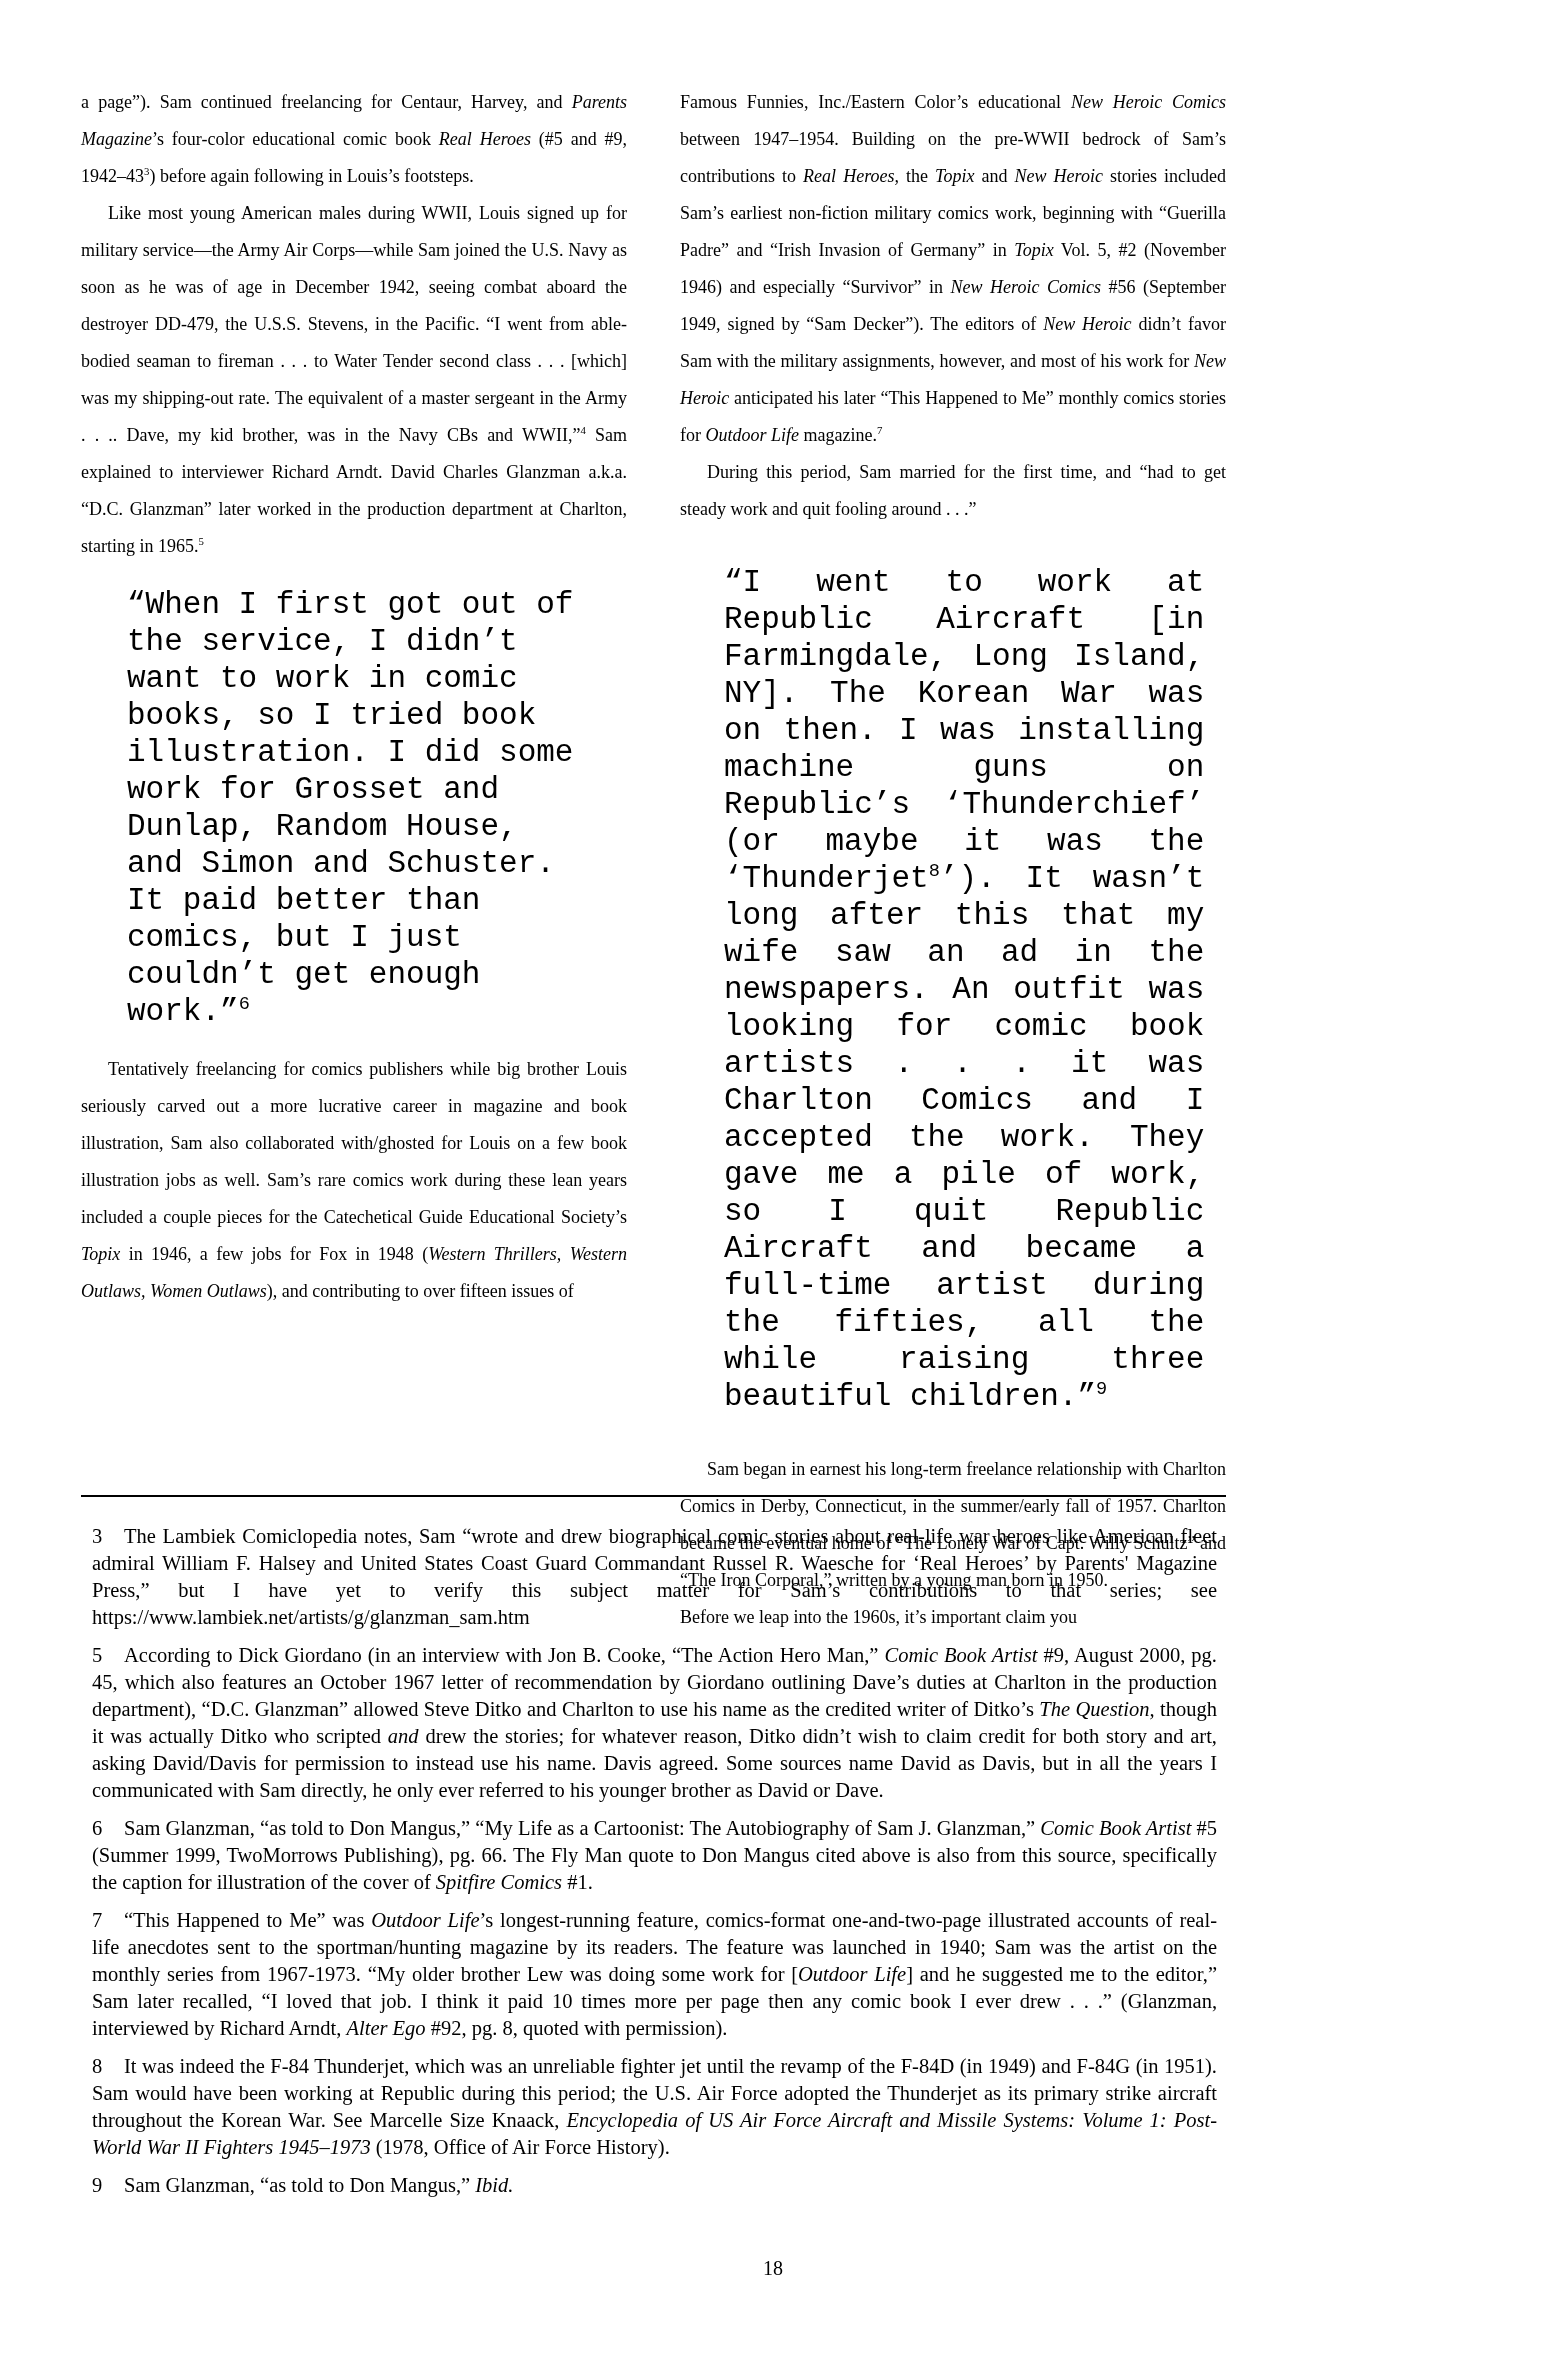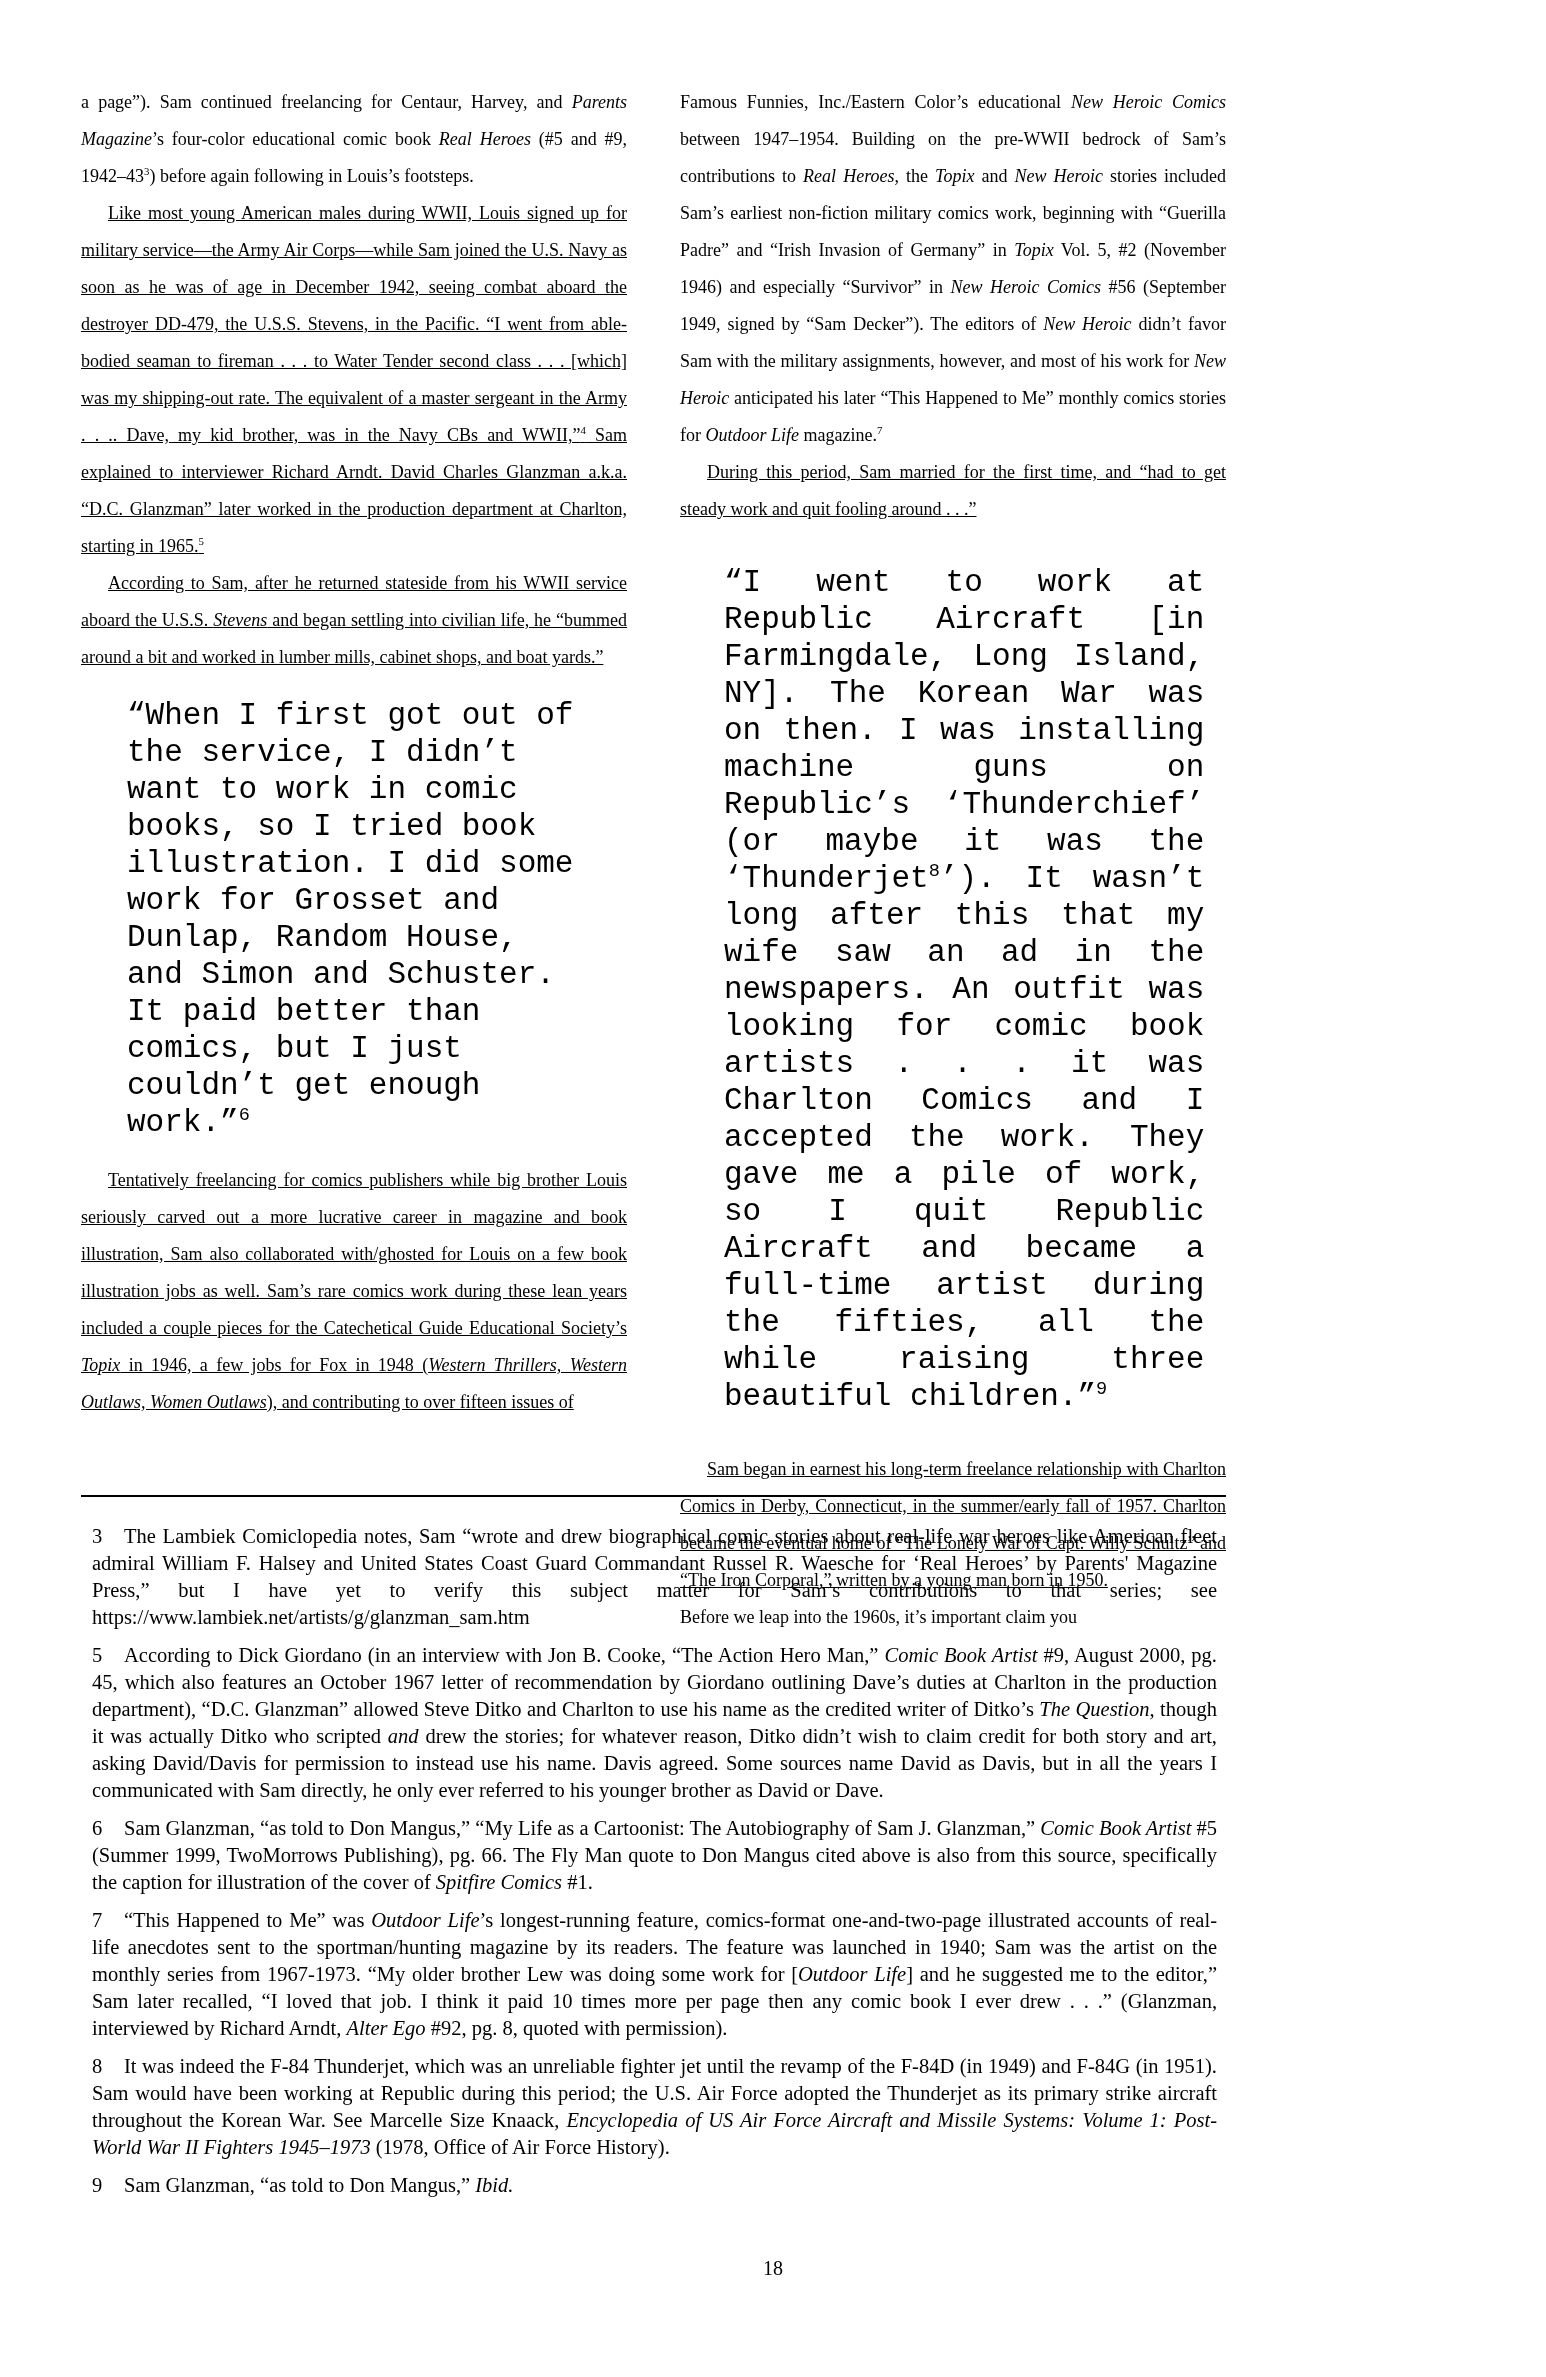--- a/index.html
+++ b/index.html
@@ -38,21 +38,20 @@
     margin: 0;
     font-size: 18px;
     line-height: 37px;
     text-align: justify;
     text-justify: inter-word;
     hyphens: none;
     font-family: "Liberation Serif", "DejaVu Serif", serif;
   }
   p.body.indent {
     text-indent: 27px;
-    text-decoration: underline;
   }
   .blockquote {
     margin: 4px;
     padding: 0 32px 0 42px;
     font-size: 31px;
     line-height: 37px;
     text-align: left;
     font-family: Liberation Mono, monospace;
   }
   .blockquote.rq {
@@ -107,21 +106,20 @@
 <body>
 
 <div class="page">
 
   <div class="body-area">
 
     <div class="col">
       <div>
           <p class="body"><span>a page”). Sam continued freelancing for Centaur, Harvey, and </span><i>Parents Magazine</i><span>’s four-color educational comic book </span><i>Real Heroes</i><span> (#5 and #9, 1942–43</span><sup>3</sup><span>) before again following in Louis’s footsteps.</span></p>
           <p class="body indent"><span>Like most young American males during WWII, Louis signed up for military service—the Army Air Corps—while Sam joined the U.S. Navy as soon as he was of age in December 1942, seeing combat aboard the destroyer DD-479, the U.S.S. Stevens, in the Pacific. “I went from able-bodied seaman to fireman . . . to Water Tender second class . . . [which] was my shipping-out rate. The equivalent of a master sergeant in the Army . . .. Dave, my kid brother, was in the Navy CBs and WWII,”</span><sup>4</sup><span> Sam explained to interviewer Richard Arndt. David Charles Glanzman a.k.a. “D.C. Glanzman” later worked in the production department at Charlton, starting in 1965.</span><sup>5</sup></p>
-          <p class="body indent"><span>According to Sam, after he returned stateside from his WWII service aboard the U.S.S. </span><i>Stevens</i><span> and began settling into civilian life, he “bummed around a bit and worked in lumber mills, cabinet shops, and boat yards.”</span></p>
         </div>
       <div class="gap-sm"></div>
       <div class="blockquote">
           <p style="margin: 0px;"><span>“When I first got out of the service, I didn’t want to work in comic books, so I tried book illustration. I did some work for Grosset and Dunlap, Random House, and Simon and Schuster. It paid better than comics, but I just couldn’t get enough work.”</span><sup>6</sup></p>
         </div>
       <div class="gap-sm"></div>
       <div>
           <p class="body indent"><span>Tentatively freelancing for comics publishers while big brother Louis seriously carved out a more lucrative career in magazine and book illustration, Sam also collaborated with/ghosted for Louis on a few book illustration jobs as well. Sam’s rare comics work during these lean years included a couple pieces for the Catechetical Guide Educational Society’s </span><i>Topix</i><span> in 1946, a few jobs for Fox in 1948 (</span><i>Western Thrillers, Western Outlaws, Women Outlaws</i><span>), and contributing to over fifteen issues of</span></p>
         </div>
     </div>

